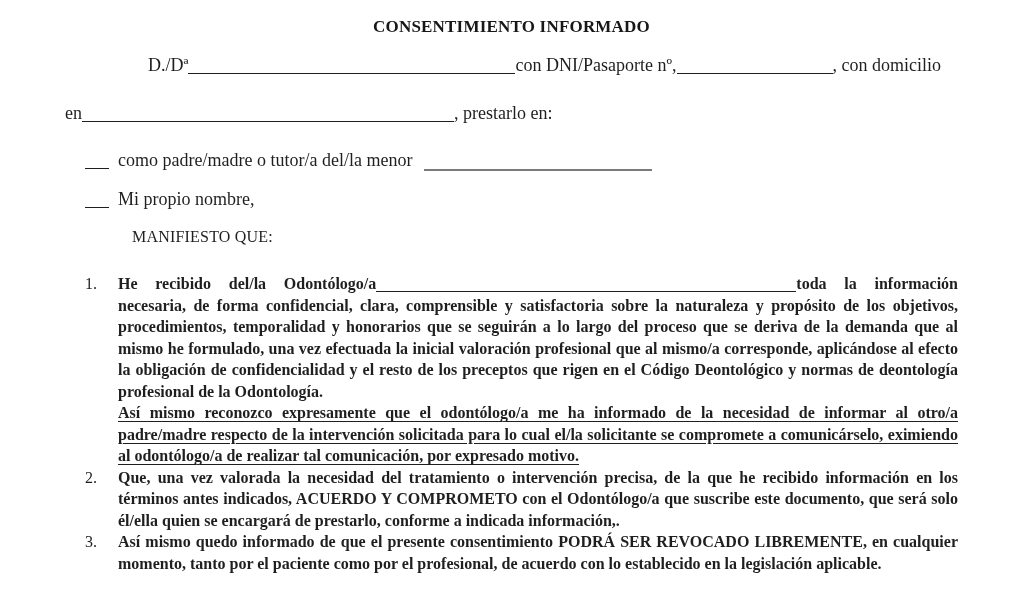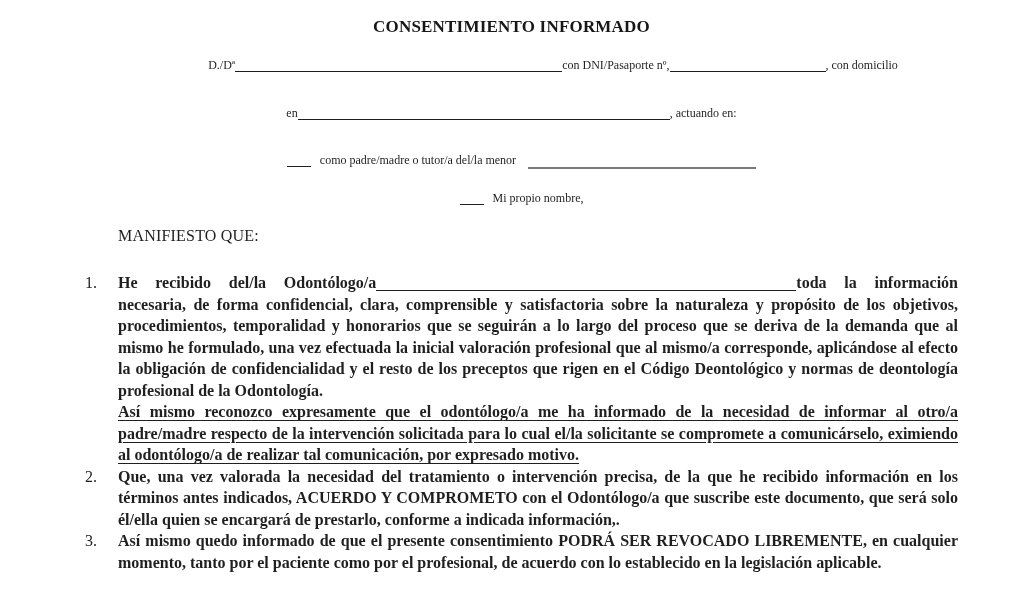--- a/index.html
+++ b/index.html
@@ -18,30 +18,29 @@
   }
   .title {
     text-align: center;
     font-size: 17px;
     line-height: 22px;
     font-weight: bold;
     letter-spacing: 0.2px;
     color: #171717;
   }
   .line {
-    font-size: 12px;
+    font-size: 18px;
     line-height: 20px;
     white-space: nowrap;
-    text-align: center;
   }
   .intro1 { margin-top: 17px; text-indent: 0; padding-left: 83px; }
   .intro2 { margin-top: 28px; }
   .option1 { margin-top: 18px; margin-left: 20px; }
   .option2 { margin-top: 27px; margin-left: 20px; }
-  .manifest { margin-top: 18px; margin-left: 53px; font-size: 16px; line-height: 20px; letter-spacing: 0.2px; }
+  .manifest { margin-top: 18px; margin-left: 67px; font-size: 16px; line-height: 20px; letter-spacing: 0.2px; }
   .blank {
     display: inline-block;
     border-bottom: 1px solid #1f1f1f;
     height: 14px;
     vertical-align: -3px;
   }
   .name-blank { width: 327px; }
   .dni-blank { width: 156px; }
   .en-blank { width: 372px; }
   .check-blank { width: 24px; margin-right: 9px; }
@@ -75,21 +74,21 @@
 </style>
 </head>
 <body>
 
 <div class="doc">
 
   <h1 class="title">CONSENTIMIENTO INFORMADO</h1>
 
   <p class="line intro1"><span>D./Dª</span><span class="blank name-blank"></span><span>con DNI/Pasaporte nº,</span><span class="blank dni-blank"></span><span>, con domicilio</span></p>
 
-  <p class="line intro2"><span>en</span><span class="blank en-blank"></span><span>, actuando en:</span></p>
+  <p class="line intro2"><span>en</span><span class="blank en-blank"></span><span>, prestarlo en:</span></p>
 
   <p class="line option2"><span class="blank check-blank"></span><span>como padre/madre o tutor/a del/la menor</span><span class="blank minor-blank"></span></p>
 
   <p class="line option1"><span class="blank check-blank"></span><span>Mi propio nombre,</span></p>
 
   <p class="manifest">MANIFIESTO QUE:</p>
 
   <div class="consent-list">
 
     <div class="item">

